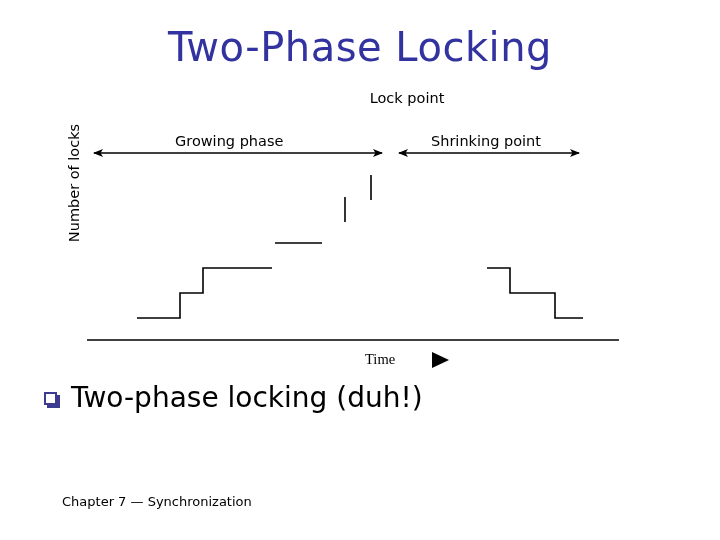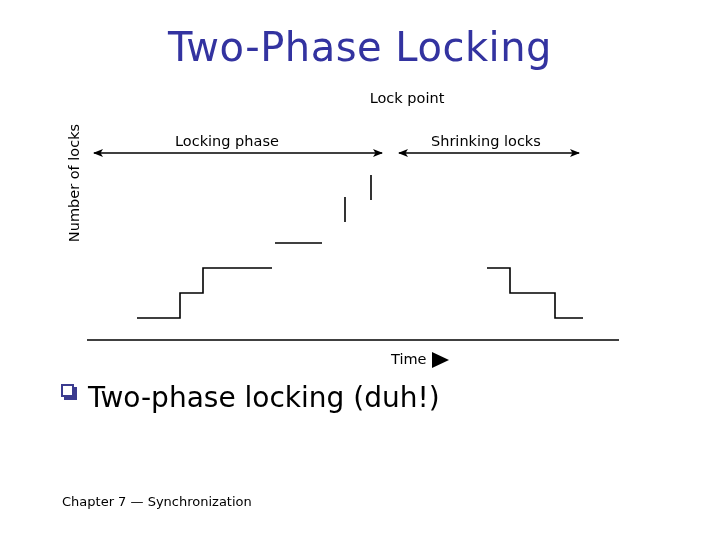--- a/index.html
+++ b/index.html
@@ -61,39 +61,40 @@
   }
   #label-growing-phase {
     left: 175px;
     top: 133px;
   }
   #label-shrinking-phase {
     left: 431px;
     top: 133px;
   }
   #label-time {
-    left: 391px;
+    left: 365px;
     top: 351px;
+    font-family: Liberation Serif, serif;
   }
   #label-number-of-locks {
     left: -1px;
     top: 175px;
     width: 150px;
     text-align: center;
     transform: rotate(-90deg);
     transform-origin: 50% 50%;
   }
 
   
   #bullet-row {
     position: absolute;
-    left: 61px;
+    left: 44px;
     top: 384px;
     display: flex;
-    align-items: flex-start;
+    align-items: center;
   }
   #bullet-marker {
     position: relative;
     width: 13px;
     height: 13px;
     box-sizing: border-box;
     border: 2px solid #3B3B8F;
     background: #ffffff;
     box-shadow: 3px 3px 0 0 #3B3B8F;
     margin-right: 14px;
@@ -168,23 +169,23 @@
 
       <polyline points="487,268 510,268 510,293 555,293 555,318 583,318" fill="none" stroke="#000000" stroke-width="1.6"></polyline>
 
       <line x1="87" y1="340" x2="632" y2="340" stroke="#000000" stroke-width="1.6"></line>
 
       <path d="M432,352 L449,360 L432,368 Z" fill="#000000"></path>
     </svg>
 
     <div class="fig-label" id="label-lock-point">Lock point</div>
 
-    <div class="fig-label" id="label-growing-phase">Locking phase</div>
-
-    <div class="fig-label" id="label-shrinking-phase">Shrinking locks</div>
+    <div class="fig-label" id="label-growing-phase">Growing phase</div>
+
+    <div class="fig-label" id="label-shrinking-phase">Shrinking point</div>
 
     <div class="fig-label" id="label-time">Time</div>
 
     <div class="fig-label" id="label-number-of-locks">Number of locks</div>
   </div>
 
   <div id="bullet-row">
     <span id="bullet-marker"></span>
     <span id="bullet-text">Two-phase locking (duh!)</span>
   </div>

